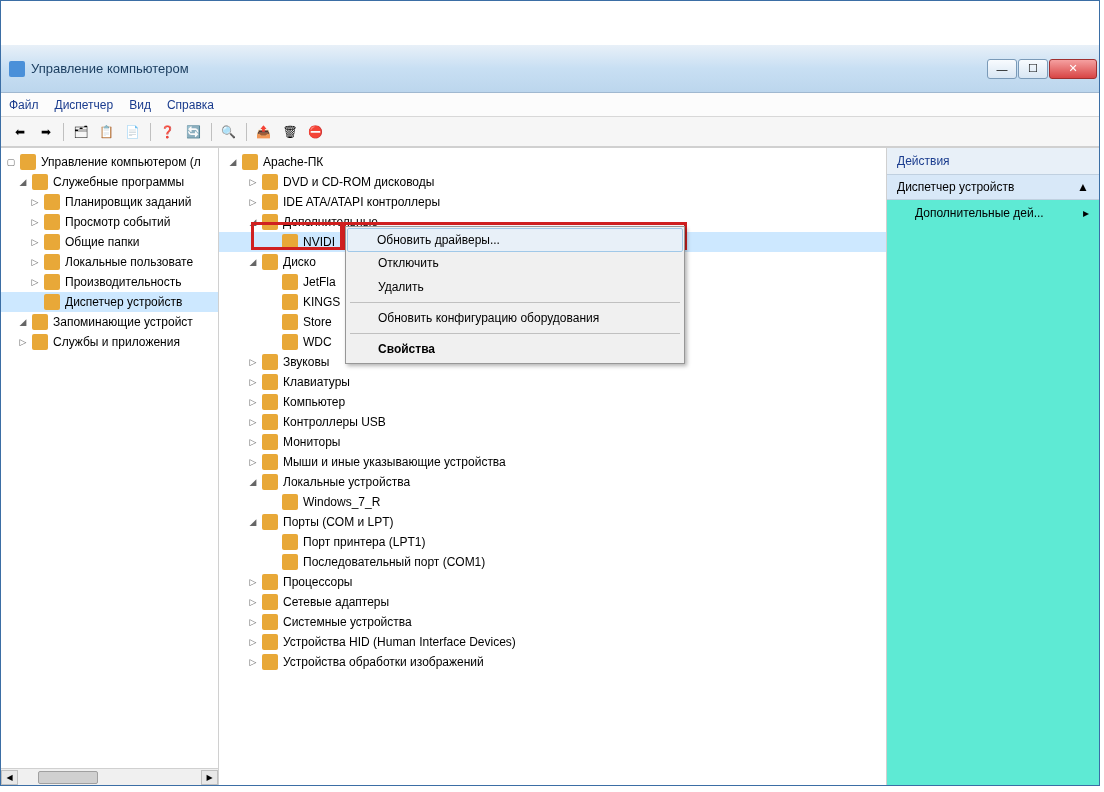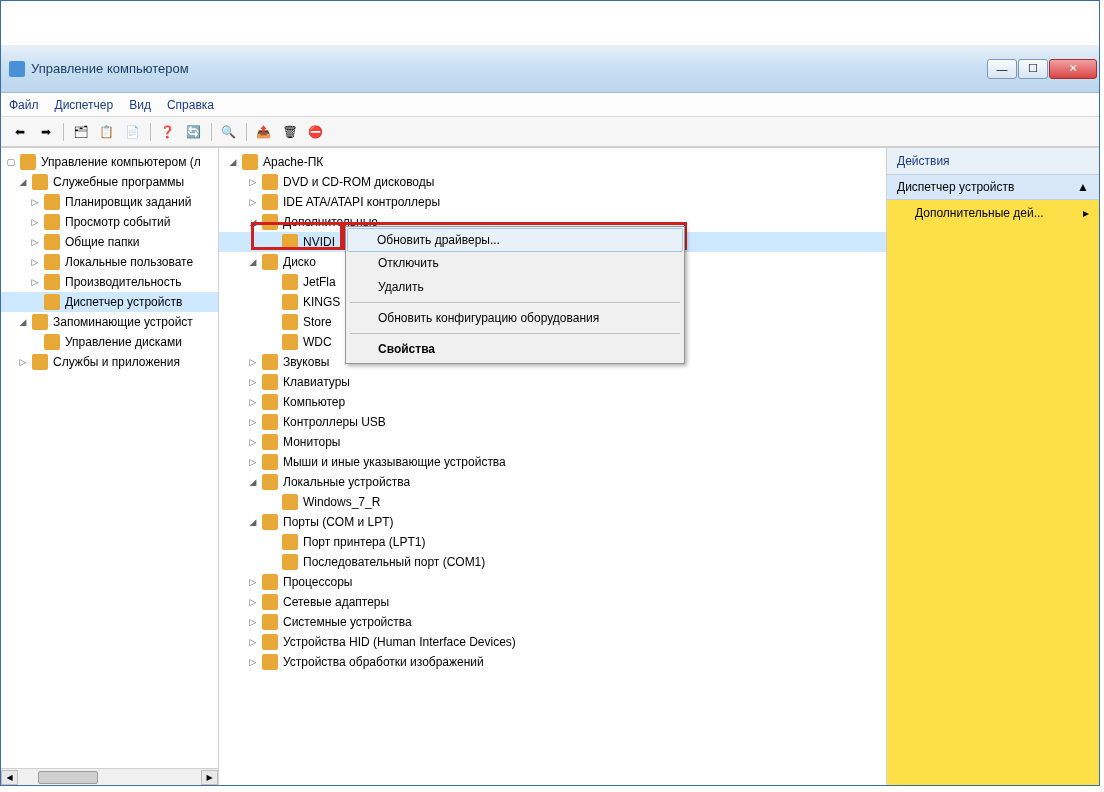--- a/index.html
+++ b/index.html
@@ -13,21 +13,21 @@
 .titlebar .win-btn.close { background: linear-gradient(#f5a0a0,#d84545); color:#fff; border-color:#a03030; width:48px;}
 .menubar { height: 24px; display: flex; align-items: center; padding: 0 8px; gap: 16px; border-bottom: 1px solid #d8d8d8; background:#fcfcfc; }
 .menubar span { color: #1a3c8e; cursor: pointer; }
 .toolbar { height: 30px; display: flex; align-items: center; padding: 0 8px; gap: 4px; border-bottom: 1px solid #d0d0d0; background: #f6f6f6; }
 .toolbar .tbtn { width: 22px; height: 22px; display:flex; align-items:center; justify-content:center; border:1px solid transparent; border-radius:3px; cursor:pointer;}
 .toolbar .sep { width:1px; height:18px; background:#c0c0c0; margin:0 2px; }
 .content { flex:1; display:flex; border-top:1px solid #d0d0d0; min-height:0; }
 .panel { border-right:1px solid #d0d0d0; overflow:hidden; position:relative; }
 .panel.left { width: 218px; background:#fff; }
 .panel.middle { flex:1; background:#fff; position:relative; }
-.panel.right { width: 212px; border-right:none; background:#fde047; }
+.panel.right { width: 212px; border-right:none; background:#5eead4; }
 .tree { padding: 4px 0; overflow:auto; height:100%; }
 .tree-row { display:flex; align-items:center; height:20px; padding-left:4px; white-space:nowrap; cursor:default; }
 .tree-row.selected { background:#cde8ff; }
 .tree-row .exp { width:12px; height:12px; flex-shrink:0; display:inline-flex; align-items:center; justify-content:center; font-size:9px; color:#666; cursor:pointer;}
 .tree-row .ticon { width:16px; height:16px; margin:0 3px; flex-shrink:0; background:#e8a838; border-radius:2px; display:inline-flex; align-items:center; justify-content:center; font-size:10px;}
 .tree-row .tlabel { margin-left:2px; }
 .indent { display:inline-block; flex-shrink:0; }
 .ctx-menu { position:absolute; background:#f0f0f0; border:1px solid #979797; box-shadow:2px 2px 4px rgba(0,0,0,0.3); padding:2px; z-index:100; width:340px; }
 .ctx-item { height:24px; display:flex; align-items:center; padding:0 30px 0 30px; cursor:pointer; }
 .ctx-item.highlighted { background:#e8f0f8; border:1px solid #a0c8e8; border-radius:2px; margin:-1px; padding:0 29px;}
@@ -158,26 +158,20 @@
             <span class="ticon ic-device"></span>
             <span class="tlabel">Диспетчер устройств</span>
           </div>
         <div class="tree-row">
             <span class="indent" style="width:12px"></span>
             <span class="exp">◢</span>
             <span class="ticon ic-storage"></span>
             <span class="tlabel">Запоминающие устройст</span>
           </div>
         <div class="tree-row">
-            <span class="indent" style="width:24px"></span>
-            <span class="exp"></span>
-            <span class="ticon ic-disk"></span>
-            <span class="tlabel">Управление дисками</span>
-          </div>
-        <div class="tree-row">
             <span class="indent" style="width:12px"></span>
             <span class="exp">▷</span>
             <span class="ticon ic-services"></span>
             <span class="tlabel">Службы и приложения</span>
           </div>
       </div>
       <div class="scrollbar-h">
         <div class="sb-btn">◀</div>
           <div class="sb-thumb"></div>
           <div style="flex:1"></div>

